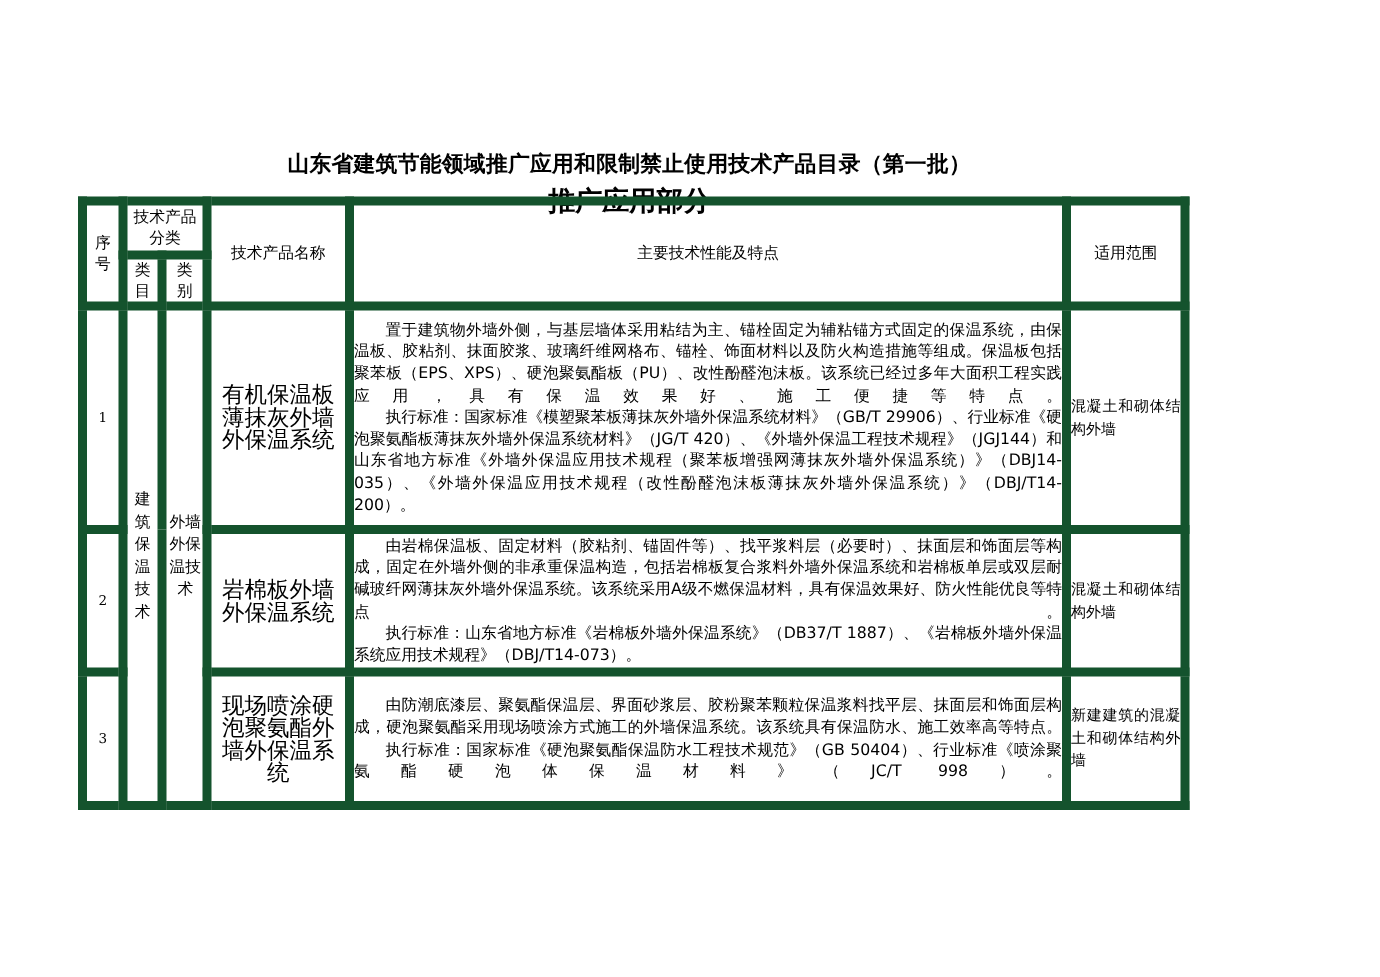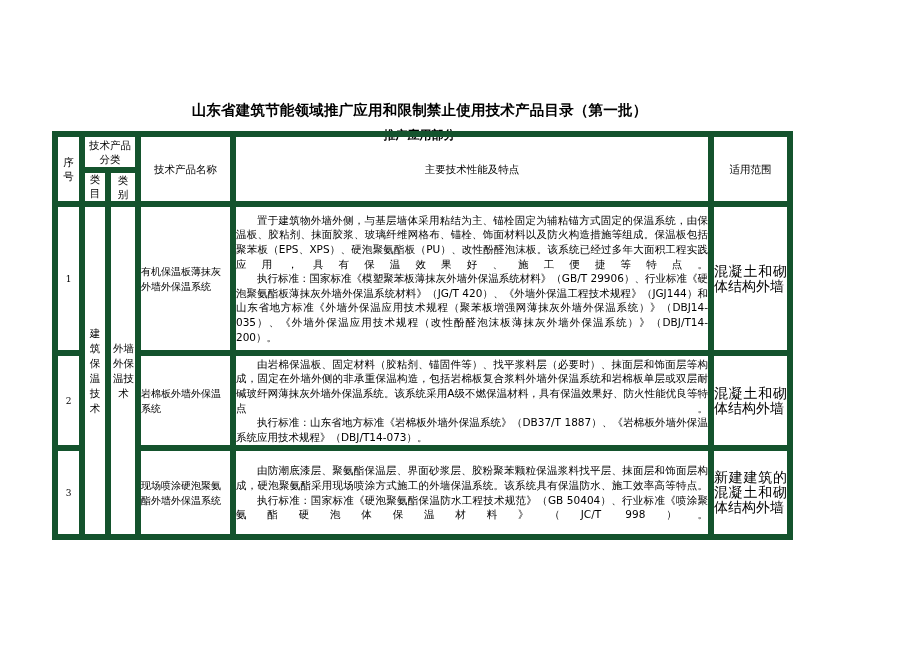--- a/index.html
+++ b/index.html
@@ -28,21 +28,21 @@
     text-align: center;
   }
   .title-main {
     font-size: 14.5px;
     font-weight: bold;
     letter-spacing: 0.2px;
     line-height: 20px;
     white-space: nowrap;
   }
   .title-sub {
-    font-size: 12px;
+    font-size: 18px;
     font-weight: bold;
     line-height: 20px;
     margin-top: 5px;
   }
 
   table.doc-table {
     position: absolute;
     left: 52px;
     top: 131px;
     width: 735px;
@@ -73,21 +73,21 @@
     margin: 0 auto;
     line-height: 14px;
   }
   .hdr-cat-group {
     width: 56px;
     height: 30px;
   }
   .hdr-cat-group .two-line {
     line-height: 14px;
   }
-  .hdr-catA { width: 26px; font-family: Liberation Mono, monospace; }
+  .hdr-catA { width: 26px; }
   .hdr-catB { width: 30px; }
   .hdr-catA .stack, .hdr-catB .stack {
     display: block;
     width: 12px;
     margin: 0 auto;
     line-height: 14px;
   }
   .hdr-name { width: 95px; }
   .hdr-perf { width: 478px; }
   .hdr-scope { width: 79px; }
@@ -105,22 +105,22 @@
   }
   .c-vert .vtext {
     display: block;
     margin: 0 auto;
     line-height: 15px;
   }
   .c-vert.w1 .vtext { width: 12px; }
   .c-vert.w2 .vtext { width: 25px; }
 
   .c-name {
-    text-align: left;
-    font-size: 10px;
+    text-align: center;
+    font-size: 15px;
     line-height: 15px;
     padding: 3px 4px;
   }
   .c-perf {
     font-size: 10.5px;
     line-height: 14.6px;
     padding: 4px 5px 4px 5px;
     text-align: justify;
     text-justify: inter-character;
     vertical-align: top;
@@ -131,21 +131,21 @@
     text-justify: inter-character;
     text-align-last: justify;
   }
   .c-perf p.indent {
     text-indent: 21px;
   }
   .c-perf p.last-left {
     text-align-last: left;
   }
   .c-scope {
-    font-size: 14px;
+    font-size: 10px;
     line-height: 15px;
     padding: 4px 3px;
     vertical-align: top;
     text-align: justify;
     text-justify: inter-character;
   }
   .c-scope span {
     display: block;
     text-align: justify;
     text-align-last: left;

